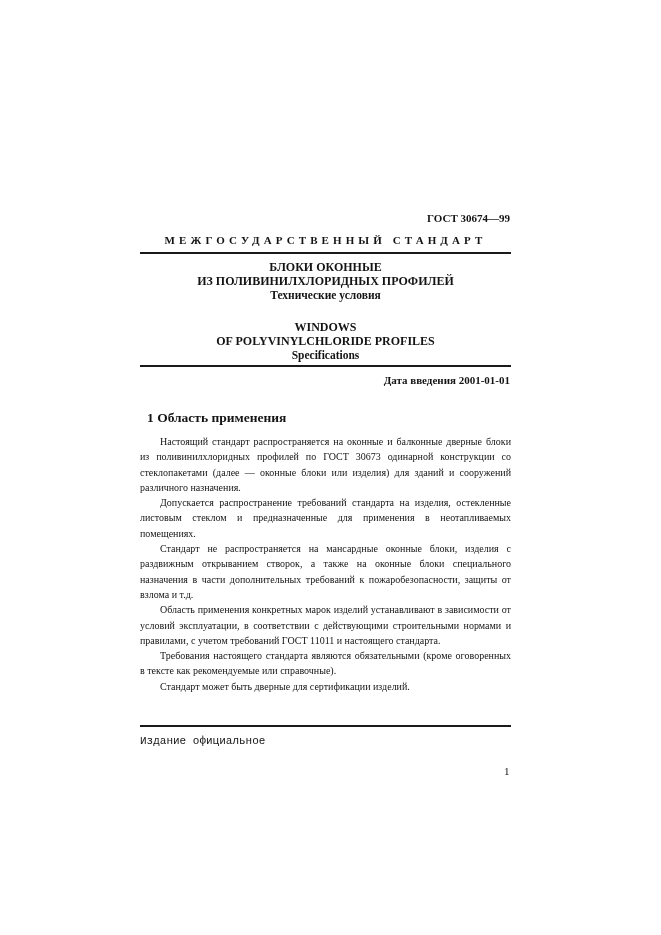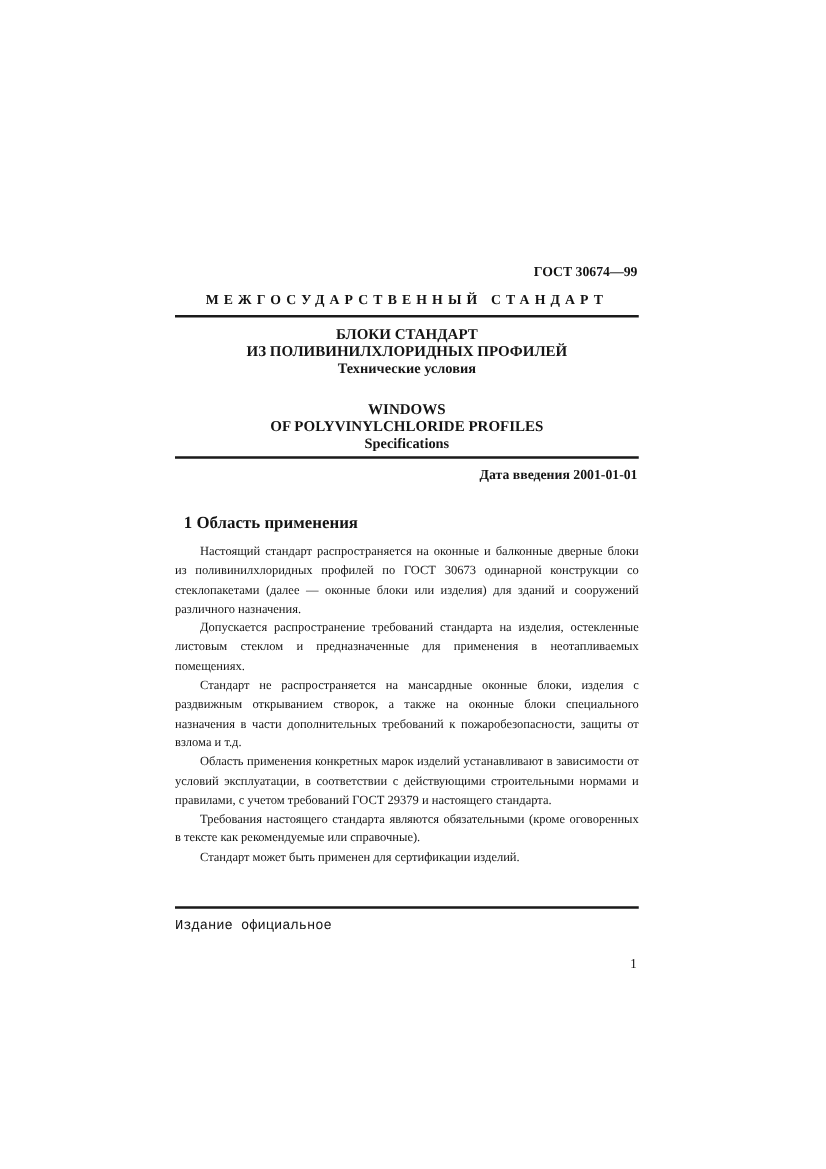--- a/index.html
+++ b/index.html
@@ -27,40 +27,40 @@
   .page-num { top: 736px; left: 504px; font-size: 11px; }
 </style>
 </head>
 <body>
 
 <div class="abs code">ГОСТ 30674—99</div>
 <div class="abs interstate">МЕЖГОСУДАРСТВЕННЫЙ СТАНДАРТ</div>
 <div class="abs rule rule1"></div>
 
 <div class="abs title-block ru-title">
-  <div>БЛОКИ СТАНДАРТ</div>
+  <div>БЛОКИ ОКОННЫЕ</div>
   <div>ИЗ ПОЛИВИНИЛХЛОРИДНЫХ ПРОФИЛЕЙ</div>
   <div class="sub">Технические условия</div>
 </div>
 
 <div class="abs title-block en-title">
   <div>WINDOWS</div>
   <div>OF POLYVINYLCHLORIDE PROFILES</div>
   <div class="sub">Specifications</div>
 </div>
 
 <div class="abs rule rule2"></div>
 <div class="abs date">Дата введения 2001-01-01</div>
 
 <div class="abs section">1 Область применения</div>
 
 <div class="abs body-text">
   <p>Настоящий стандарт распространяется на оконные и балконные дверные блоки из поливинилхлоридных профилей по ГОСТ 30673 одинарной конструкции со стеклопакетами (далее — оконные блоки или изделия) для зданий и сооружений различного назначения.</p>
   <p>Допускается распространение требований стандарта на изделия, остекленные листовым стеклом и предназначенные для применения в неотапливаемых помещениях.</p>
   <p>Стандарт не распространяется на мансардные оконные блоки, изделия с раздвижным открыванием створок, а также на оконные блоки специального назначения в части дополнительных требований к пожаробезопасности, защиты от взлома и т.д.</p>
-  <p>Область применения конкретных марок изделий устанавливают в зависимости от условий эксплуатации, в соответствии с действующими строительными нормами и правилами, с учетом требований ГОСТ 29379 и настоящего стандарта.</p>
+  <p>Область применения конкретных марок изделий устанавливают в зависимости от условий эксплуатации, в соответствии с действующими строительными нормами и правилами, с учетом требований ГОСТ 11011 и настоящего стандарта.</p>
   <p>Требования настоящего стандарта являются обязательными (кроме оговоренных в тексте как рекомендуемые или справочные).</p>
-  <p>Стандарт может быть применен для сертификации изделий.</p>
+  <p>Стандарт может быть дверные для сертификации изделий.</p>
 </div>
 
 <div class="abs rule rule3"></div>
 <div class="abs footer-note">Издание официальное</div>
 <div class="abs page-num">1</div>
 
 </body></html>

